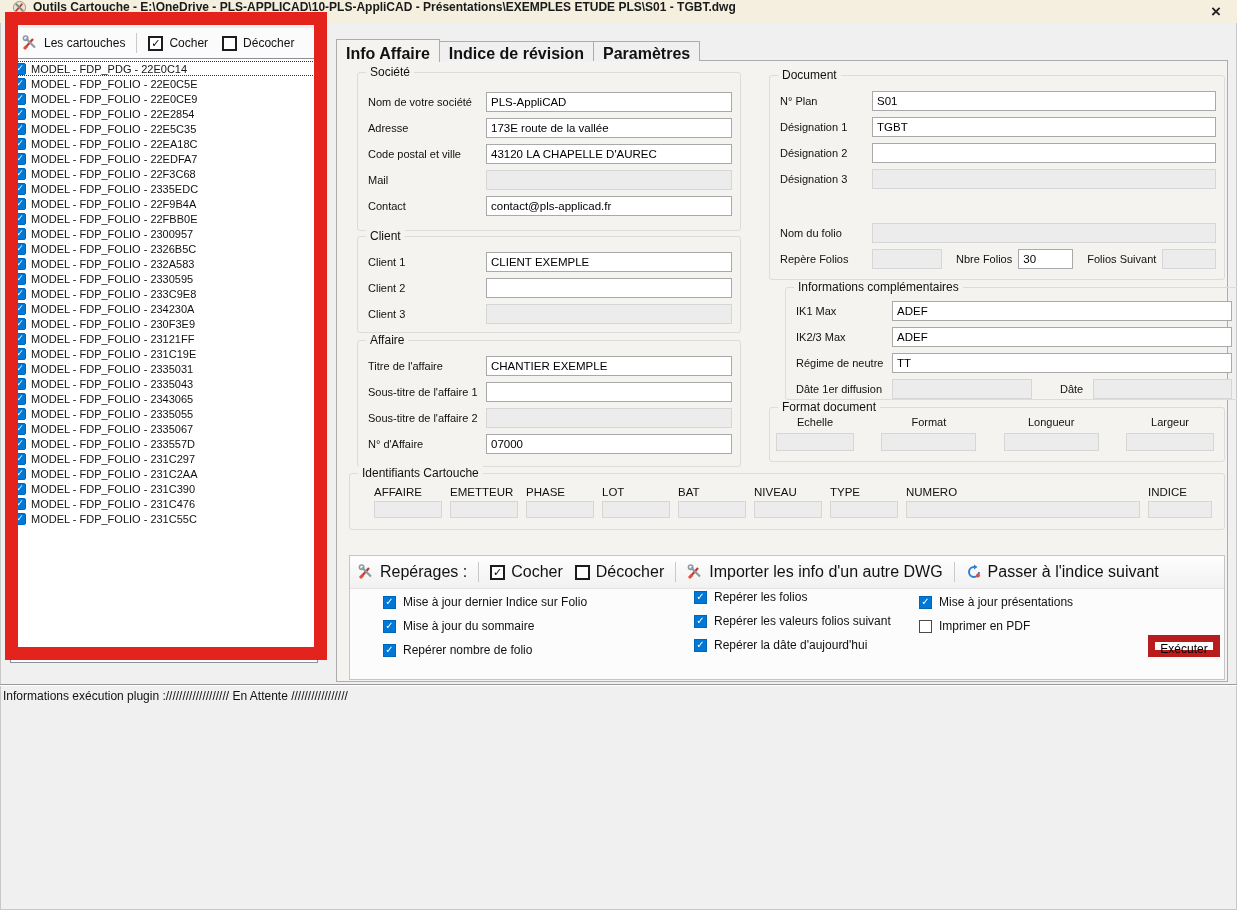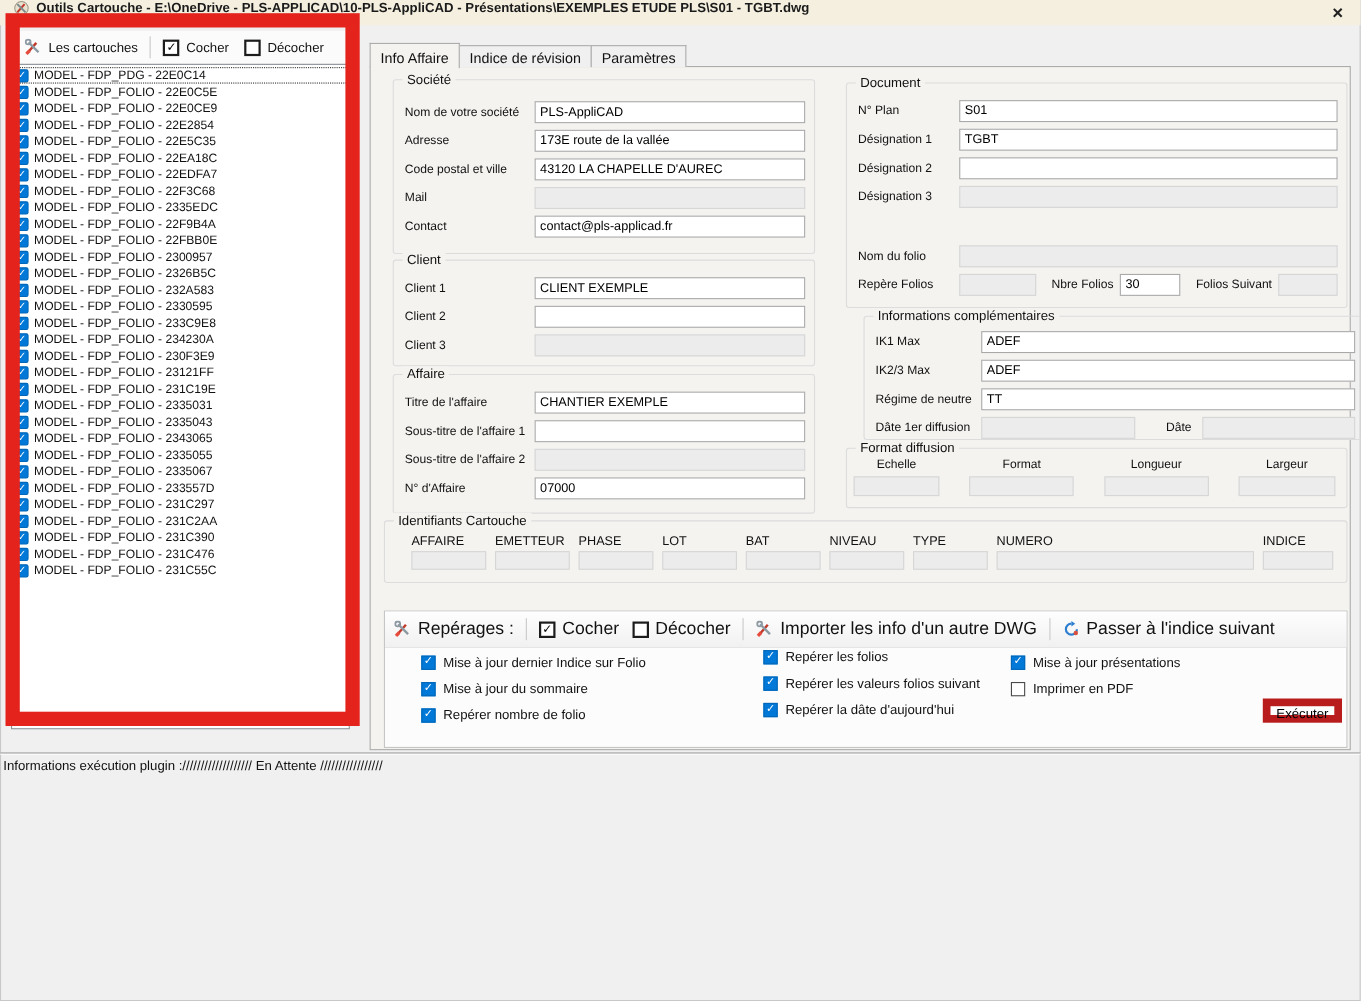--- a/index.html
+++ b/index.html
@@ -35,22 +35,22 @@
   .cbc.checked .tick { display:block; }
   .cbb { width:13px; height:13px; background:#fff; border:1px solid #4a4a4a; flex:none;
     display:flex; align-items:center; justify-content:center; }
   .cbb .tick { display:none; color:#fff; font-size:10px; font-weight:bold; line-height:1; }
   .cbb.checked { background:#0078d7; border-color:#0067b8; }
   .cbb.checked .tick { display:block; }
   .cbb.sm { width:12px; height:12px; border-radius:2px; }
   .cbb.sm .tick { font-size:9px; }
   
   .tabstrip { position:absolute; left:336px; top:39px; height:22px; display:flex; z-index:3; }
-  .tab { padding:3px 9px 2px; font-size:13px; background:#f0f0f0; border:1px solid #acacac;
-    border-bottom:none; margin-right:-1px; height:20px; margin-top:2px; cursor:pointer; }
+  .tab { padding:3px 9px 2px; font-size:16px; background:#f0f0f0; border:1px solid #acacac;
+    border-bottom:none; margin-right:-1px; height:20px; margin-top:2px; cursor:pointer;font-weight:bold; }
   .tab.active { background:#f5f3f0; height:23px; margin-top:0; position:relative; z-index:4; padding-top:5px; }
   .tabpage { position:absolute; left:336px; top:60px; width:892px; height:622px;
     background:#f5f3f0; border:1px solid #acacac; z-index:2; }
   
   .group { position:absolute; border:1px solid #dcdcdc; border-radius:3px; }
   .gtitle { position:absolute; top:-8px; left:8px; background:#f5f3f0; padding:0 4px; font-size:12px; white-space:nowrap; }
   .frow { display:flex; align-items:center; height:26px; padding:0 8px 0 10px; }
   .frow label { width:118px; flex:none; font-size:11px; white-space:nowrap; }
   .frow.doc label { width:92px; }
   .frow.inf label { width:96px; }
@@ -465,21 +465,21 @@
       <div class="frow inf">
         <label>Dâte 1er diffusion</label>
         <input class="txt dis" disabled="" style="flex: 0 0 auto; width: 140px;" value="">
         <span class="ilabel" style="margin:0 10px 0 28px;">Dâte</span>
         <input class="txt dis" disabled="" style="flex: 1 1 0%;" value="">
       </div>
     </div>
   </div>
 
   <div class="group" style="left:432px; top:346px; width:456px; height:55px;">
-    <span class="gtitle">Format diffusion</span>
+    <span class="gtitle">Format document</span>
     <div class="fmtcols">
       <div class="fmtcol" style="width:78px;">
           <span class="ilabel">Echelle</span>
         <input class="txt dis" disabled="" value="" style="">
         </div>
       <div class="fmtcol" style="width:95px;">
           <span class="ilabel">Format</span>
         <input class="txt dis" disabled="" value="" style="">
         </div>
       <div class="fmtcol" style="width:95px;">

